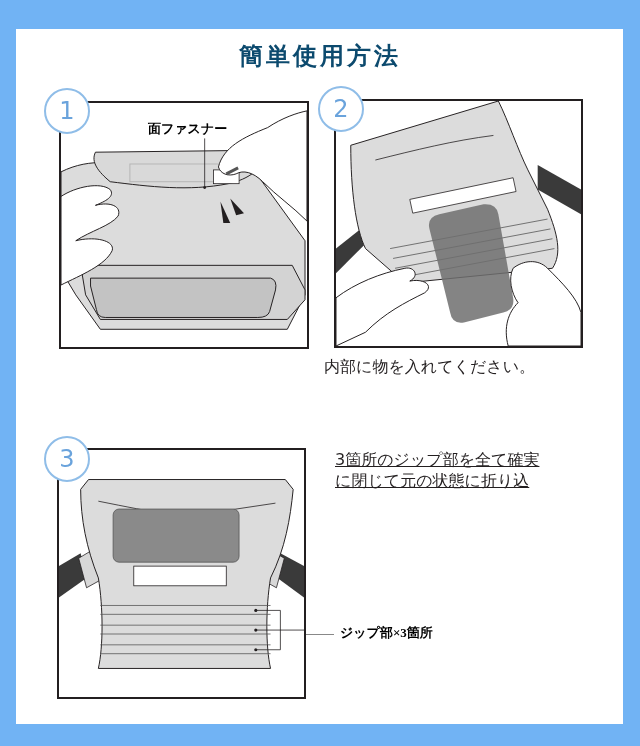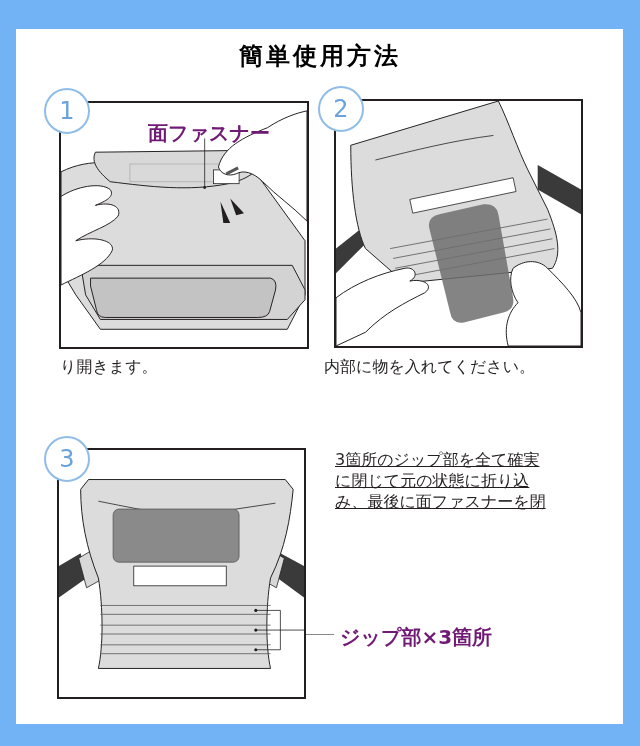--- a/index.html
+++ b/index.html
@@ -15,21 +15,21 @@
     left: 16px; top: 29px;
     width: 607px; height: 695px;
     background: #ffffff;
   }
   .title {
     position: absolute;
     left: 0; right: 0; top: 40px;
     text-align: center;
     font-size: 24px;
     font-weight: bold;
-    color: #000000;
+    color: #0c4a6e;
     letter-spacing: 3px;
   }
   .frame {
     position: absolute;
     border: 2px solid #231f20;
     background: #ffffff;
     box-sizing: border-box;
     overflow: hidden;
   }
   .frame svg { position: absolute; left: 0; top: 0; width: 100%; height: 100%; }
@@ -47,23 +47,23 @@
     z-index: 3;
   }
   .caption {
     position: absolute;
     font-size: 16px;
     line-height: 21px;
     color: #231f20;
   }
   .callout {
     position: absolute;
-    font-size: 20px;
+    font-size: 13px;
     font-weight: bold;
-    color: #701a75;
+    color: #000000;
     white-space: nowrap;
     z-index: 4;
   }
 </style>
 </head>
 <body>
 
 <div class="panel"></div>
 
 <div class="title">簡単使用方法</div>
@@ -89,21 +89,20 @@
     <polygon points="172,97 186,112 178,114" fill="#231f20"></polygon>
 
     <path d="M0,95 C15,85 40,80 50,88 C55,95 45,100 35,104 C50,100 62,105 58,115 C50,125 30,130 15,140 C35,135 55,140 52,150 C45,165 20,175 0,185 Z" fill="#ffffff" stroke="#231f20" stroke-width="1"></path>
 
     <line x1="146" y1="36" x2="146" y2="86" stroke="#231f20" stroke-width="0.8"></line>
     <circle cx="146" cy="86" r="1.5" fill="#231f20"></circle>
   </svg>
 </div>
 <div class="callout" style="left:148px; top:120px;">面ファスナー</div>
 <div class="caption" style="left:60px; top:356px; width:260px;">
-  <div>り開きます。</div>
 </div>
 
 <div class="step-circle" style="left:318px; top:86px;">2</div>
 <div class="frame" style="left:334px; top:99px; width:249px; height:249px;">
   <svg viewBox="0 0 249 249">
 
     <path d="M0,150 L25,130 L30,145 L0,175 Z" fill="#3a3a3a"></path>
     <path d="M205,65 L249,90 L249,115 L205,90 Z" fill="#3a3a3a"></path>
 
     <path d="M15,45 L165,0 C175,20 185,50 195,70 L215,110 C225,135 230,155 220,170 L70,185 L30,150 C20,130 15,90 15,45 Z" fill="#dcdcdc" stroke="#231f20" stroke-width="1"></path>
@@ -153,18 +152,17 @@
 
     <circle cx="200" cy="163" r="1.6" fill="#231f20"></circle>
     <circle cx="200" cy="183" r="1.6" fill="#231f20"></circle>
     <circle cx="200" cy="203" r="1.6" fill="#231f20"></circle>
     <polyline points="200,163 225,163 225,203 200,203" fill="none" stroke="#231f20" stroke-width="0.8"></polyline>
     <line x1="200" y1="183" x2="249" y2="183" stroke="#231f20" stroke-width="0.8"></line>
   </svg>
 </div>
 
 <div style="position:absolute; left:306px; top:634px; width:28px; height:1px; background:#888;"></div>
-<div class="callout" style="left:340px; top:624px;">ジップ部×3箇所</div>
+<div class="callout" style="left:340px; top:624px;font-family:Liberation Serif, serif;">ジップ部×3箇所</div>
 <div class="caption" style="left:335px; top:449px; width:270px;text-decoration:underline;">
   <div>3箇所のジップ部を全て確実</div>
   <div>に閉じて元の状態に折り込</div>
-  <div>み、最後に面ファスナーを閉</div>
 </div>
 
 </body></html>

